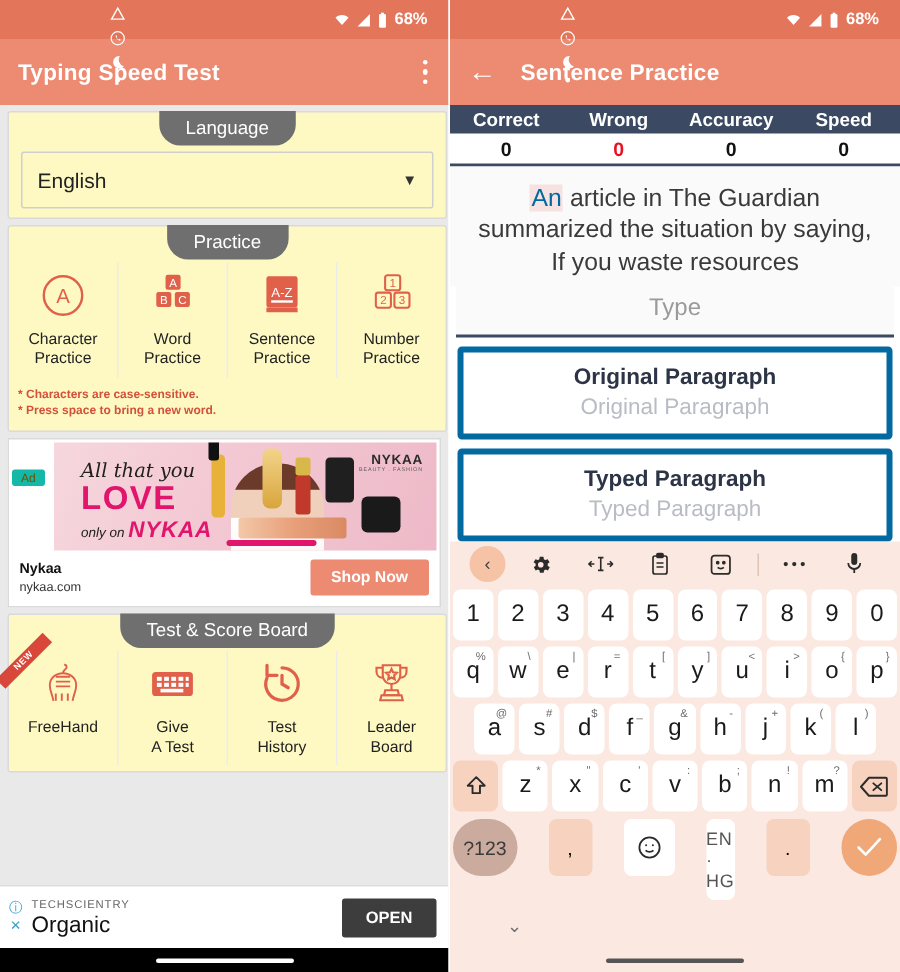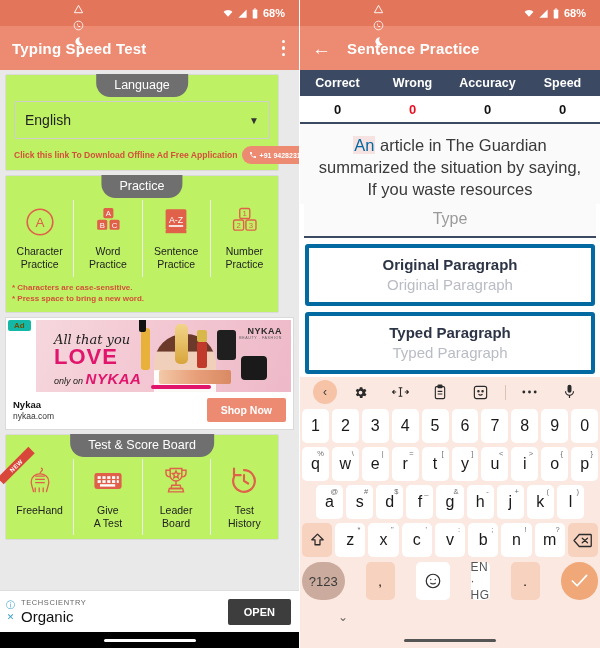--- a/index.html
+++ b/index.html
@@ -34,21 +34,21 @@
   .appbar-title { font-size: 15px; font-weight: 700; letter-spacing: .2px; }
   .appbar .spacer { flex: 1; }
   .kebab { display: flex; flex-direction: column; gap: 3px; padding: 4px 2px; cursor: pointer; }
   .kebab i { width: 3.5px; height: 3.5px; background: #fff; border-radius: 50%; display: block; }
   .backarrow { font-size: 19px; line-height: 1; margin-right: 16px; cursor: pointer; }
 
   
   .left-body { background: #e9e9e9; height: 578px; display: flex; flex-direction: column; }
 
   .card {
-    background: #bef264; margin: 4px 20px 0 5px; border: 1px solid #dadada;
+    background: #fef9c3; margin: 4px 1px 0 5px; border: 1px solid #dadada;
     position: relative; border-radius: 2px;
   }
   .pill {
     position: absolute; top: -1px; left: 50%; transform: translateX(-50%);
     background: #6f6f6f; color: #fff; font-size: 12.5px;
     padding: 4px 18px 5px; border-radius: 0 0 14px 14px; white-space: nowrap;
   }
 
   .lang-card { padding: 26px 8px 6px; }
   .select-box {
@@ -72,22 +72,22 @@
   }
   .icon-cell:last-child { border-right: none; }
   .icon-art { height: 36px; display: flex; align-items: center; justify-content: center; }
   .icon-label { font-size: 10.5px; color: #222; text-align: center; line-height: 1.22; margin-top: 5px; }
   .notes { padding: 5px 6px 5px; }
   .note { color: #d3503a; font-size: 8px; font-weight: 700; line-height: 1.45; }
 
   
   .ad-card { margin: 4px 5px 0 5px; background: #fff; border: 1px solid #dadada; position: relative; }
   .ad-badge {
-    position: absolute; top: 2px; left: 2px; background: #14b8a6; color: #6b5000;
-    font-size: 8px; font-weight: 700; padding: 1px 6px; border-radius: 2px; z-index: 3;
+    position: absolute; top: 20px; left: 2px; background: #14b8a6; color: #6b5000;
+    font-size: 8px; font-weight: 400; padding: 1px 6px; border-radius: 2px; z-index: 3;
   }
   .ad-banner {
     height: 72px; margin: 2px 2px 0 30px;
     background: linear-gradient(110deg,#f6d7dd 0%,#f3c9d4 40%,#eeb9c8 100%);
     position: relative; overflow: hidden;
   }
   .ad-head { position: absolute; left: 18px; top: 12px; color: #21201f; }
   .ad-script { font-family: "DejaVu Serif", serif; font-style: italic; font-size: 13px; }
   .ad-love { font-size: 22px; font-weight: 800; letter-spacing: 1px; color: #e0156b; line-height: .95; }
   .ad-only { font-size: 9px; font-style: italic; margin-top: 2px; }
@@ -185,21 +185,21 @@
   }
   .key .sup { position: absolute; top: 2px; right: 5px; font-size: 7.5px; color: #6d6d6d; }
   .key.fn { background: #f7d2bf; }
   .kb-row-bottom { display: flex; gap: 21px; padding: 3px 2px 2px; align-items: flex-start; }
   .key-123 {
     width: 50px; height: 38px; border-radius: 19px; background: #cbab9e; color: #3a3a3a;
     display: flex; align-items: center; justify-content: center; font-size: 13px;
   }
   .key-small { width: 34px; height: 38px; border-radius: 5px; background: #f7d2bf; display: flex; align-items: center; justify-content: center; font-size: 13px; }
   .key-emoji { width: 40px; height: 38px; border-radius: 5px; background: #fff; display: flex; align-items: center; justify-content: center; font-size: 16px; }
-  .key-space { flex: 1; height: 38px; border-radius: 5px; background: #fff; display: flex; align-items: center; justify-content: center; font-size: 12px; color: #555; letter-spacing: .5px; }
+  .key-space { flex: 1; height: 54px; border-radius: 5px; background: #fff; display: flex; align-items: center; justify-content: center; font-size: 12px; color: #555; letter-spacing: .5px; }
   .key-enter { width: 44px; height: 38px; border-radius: 50%; background: #f0a878; display: flex; align-items: center; justify-content: center; font-size: 17px; color: #fff; }
   .kb-foot { height: 30px; display: flex; align-items: center; padding-left: 38px; font-size: 12px; color: #6b6b6b; }
   .right-navbar { height: 16px; background: #fbe8e1; display: flex; align-items: center; justify-content: center; }
   .right-navbar i { width: 92px; height: 3px; background: #555; border-radius: 2px; display: block; }
 </style>
 </head>
 <body>
 
 <div class="screens">
 
@@ -265,29 +265,20 @@
         </span>
     </div>
 
     <div class="left-body">
 
       <div class="card lang-card">
         <div class="pill">Language</div>
         <div class="select-box">
           <span>English</span>
           <span class="caret">▼</span>
-        </div>
-        <div class="link-row">
-          <span class="link-text">Click this link To Download Offline Ad Free Application</span>
-          <span class="phone-btn">
-            <svg width="8" height="8" viewBox="0 0 24 24" fill="#fff">
-                <path d="M6.6 10.8a15 15 0 0 0 6.6 6.6l2.2-2.2c.3-.3.7-.4 1-.2 1.2.4 2.4.6 3.6.6.6 0 1 .4 1 1V20c0 .6-.4 1-1 1A17 17 0 0 1 3 4c0-.6.4-1 1-1h3.5c.6 0 1 .4 1 1 0 1.3.2 2.5.6 3.6.1.3 0 .7-.2 1z"></path>
-              </svg>
-            <span>+91 9428231065</span>
-          </span>
         </div>
       </div>
 
       <div class="card practice-card">
         <div class="pill">Practice</div>
         <div class="icon-grid">
 
           <div class="icon-cell">
             <div class="icon-art">
               <svg width="32" height="32" viewBox="0 0 40 40">
@@ -437,47 +428,47 @@
               </svg>
             </div>
             <div class="icon-label">
               <span>Give</span><br>
               <span>A Test</span>
             </div>
           </div>
 
           <div class="icon-cell">
             <div class="icon-art">
+              <svg width="30" height="30" viewBox="0 0 36 36" fill="none" stroke="#e0604a" stroke-width="2.6">
+                <path d="M18 5a13 13 0 1 1-12 8" stroke-linecap="round"></path>
+                <path d="M6 3v8h8" stroke-linecap="round" stroke-linejoin="round"></path>
+                <path d="M18 11v7l5 3" stroke-linecap="round"></path>
+              </svg>
+            </div>
+            <div class="icon-label">
+              <span>Test</span><br>
+              <span>History</span>
+            </div>
+          </div>
+
+          <div class="icon-cell">
+            <div class="icon-art">
               <svg width="30" height="32" viewBox="0 0 36 38" fill="none" stroke="#e0604a" stroke-width="1.7">
                 <path d="M11 4h14v8a7 7 0 0 1-14 0z"></path>
                 <path d="M11 6H6v3c0 3 2 5 5 5M25 6h5v3c0 3-2 5-5 5"></path>
                 <path d="M18 19v5M13 24h10l1 4H12z"></path>
                 <path d="M10 28h16l1 4H9z"></path>
                 <path d="M18 7l1.3 2.7 3 .4-2.2 2.1.5 3-2.6-1.4-2.6 1.4.5-3-2.2-2.1 3-.4z"></path>
               </svg>
             </div>
             <div class="icon-label">
               <span>Leader</span><br>
               <span>Board</span>
             </div>
           </div>
-
-          <div class="icon-cell">
-            <div class="icon-art">
-              <svg width="30" height="30" viewBox="0 0 36 36" fill="none" stroke="#e0604a" stroke-width="2.6">
-                <path d="M18 5a13 13 0 1 1-12 8" stroke-linecap="round"></path>
-                <path d="M6 3v8h8" stroke-linecap="round" stroke-linejoin="round"></path>
-                <path d="M18 11v7l5 3" stroke-linecap="round"></path>
-              </svg>
-            </div>
-            <div class="icon-label">
-              <span>Test</span><br>
-              <span>History</span>
-            </div>
-          </div>
         </div>
       </div>
 
       <div class="bottom-ad">
         <div class="ba-icons">
           <span class="ba-i">ⓘ</span>
           <span class="ba-i">✕</span>
         </div>
         <div class="ba-text">
           <div class="ba-small">TECHSCIENTRY</div>

